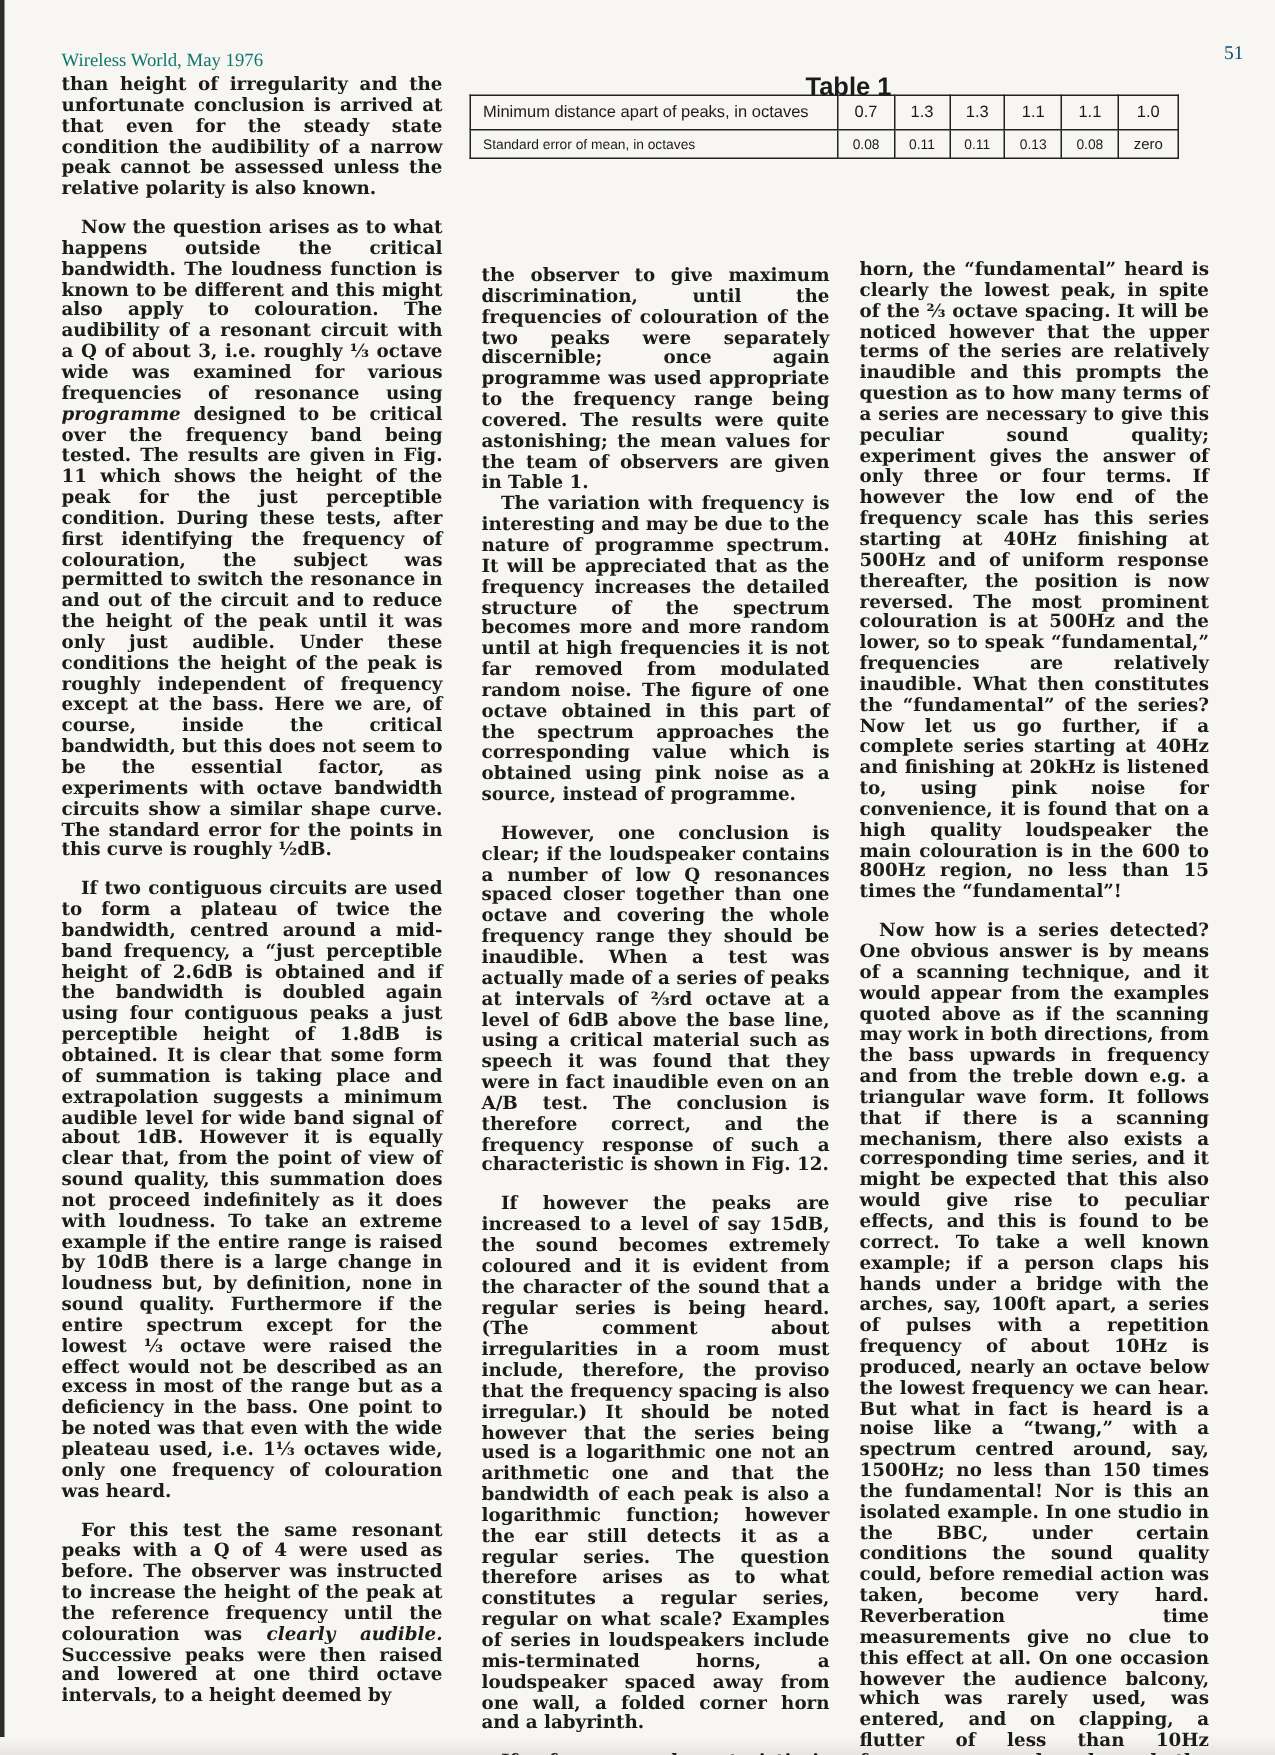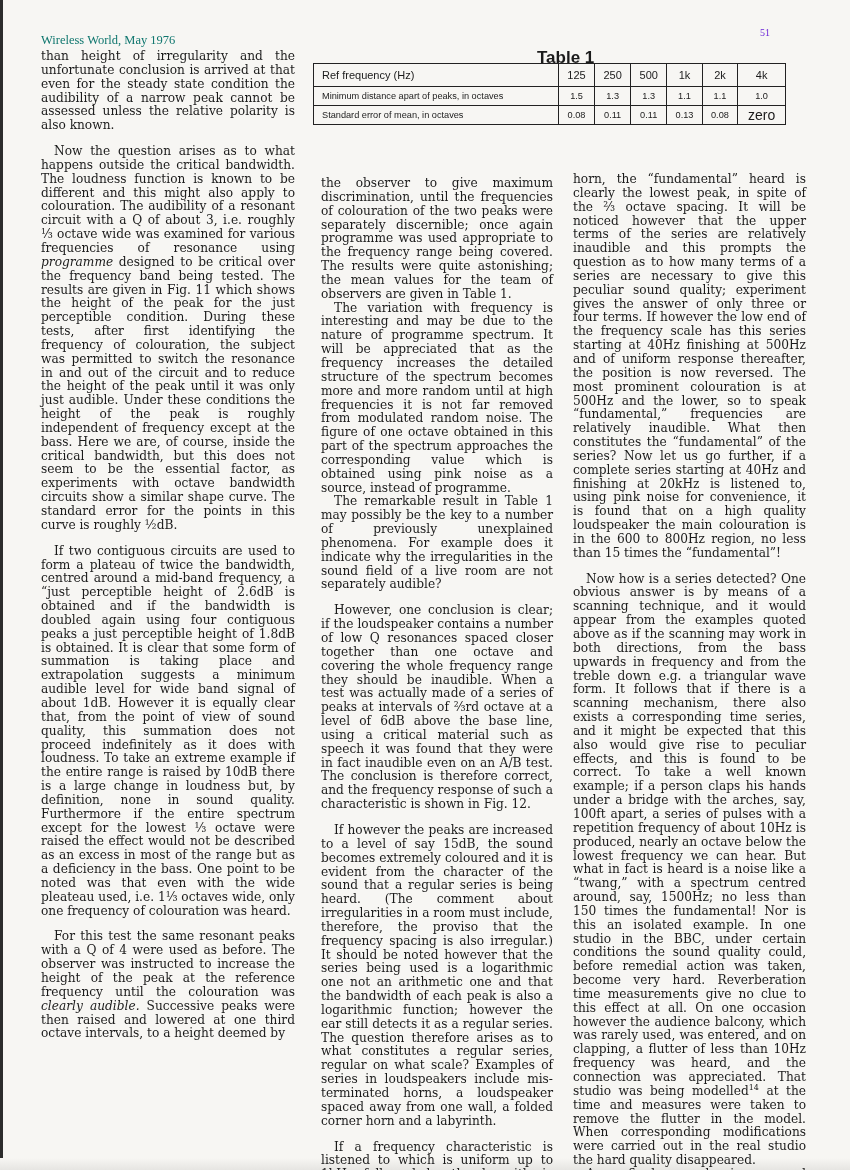--- a/index.html
+++ b/index.html
@@ -15,43 +15,43 @@
   }
   .scan-edge-bottom {
     position: absolute; left: 0; top: 1158px; width: 850px; height: 12px;
     background: linear-gradient(#f7f6f3, #e6e5e2);
   }
   .running-head {
     position: absolute; top: 33px; left: 41px;
     font-family: "Liberation Serif", serif; font-size: 12.5px; color: #0f766e;
   }
   .page-number {
-    position: absolute; top: 27px; left: 760px;
-    font-family: "Liberation Serif", serif; font-size: 10px; color: #6d28d9;
+    position: absolute; top: 27px; left: 816px;
+    font-family: "Liberation Serif", serif; font-size: 13px; color: #0c4a6e;
   }
   .table-caption {
     position: absolute; top: 48px; left: 537px;
     font-family: "Liberation Sans", sans-serif; font-weight: bold; font-size: 17px;
   }
   table.data-table {
     position: absolute; top: 63px; left: 313px; width: 473px;
     border-collapse: collapse;
     font-family: "Liberation Sans", sans-serif; font-size: 9.2px;
   }
   table.data-table td {
     border: 1.3px solid #222; height: 18px; padding: 0 4px; white-space: nowrap;
   }
   table.data-table tr:first-child td { height: 22px; font-size: 11px; }
   table.data-table td.label { width: 232px; padding-left: 8px; }
   table.data-table td.num { text-align: center; }
-  table.data-table td.zero { font-size: 14px; }
+  table.data-table td.zero { font-size: 10px; }
   .col {
     position: absolute;
     font-size: 12.2px; line-height: 13.85px;
-    text-align: justify; hyphens: manual;
+    text-align: justify; hyphens: manual; font-weight: bold;
   }
   .col p { margin: 0; text-indent: 13px; }
   .col p.gap { margin-top: 12px; }
   .col p.noindent { text-indent: 0; }
   #col1 { left: 41px; top: 50px; width: 254px; }
   #col2 { left: 321px; top: 177px; width: 232px; }
   #col3 { left: 573px; top: 173px; width: 233px; }
   em { font-style: italic; }
   sup { font-size: 8px; line-height: 0; }
 </style>
@@ -61,31 +61,22 @@
 <div class="scan-edge-left"></div>
 <div class="scan-edge-bottom"></div>
 
 <div class="running-head">Wireless World, May 1976</div>
 <div class="page-number">51</div>
 
 <div class="table-caption">Table 1</div>
 <table class="data-table">
   <tbody>
     <tr>
-      <td class="label">Ref frequency (Hz)</td>
-      <td class="num">125</td>
-      <td class="num">250</td>
-      <td class="num">500</td>
-      <td class="num">1k</td>
-      <td class="num">2k</td>
-      <td class="num">4k</td>
-    </tr>
-    <tr>
       <td class="label">Minimum distance apart of peaks, in octaves</td>
-      <td class="num">1.5</td>
+      <td class="num">0.7</td>
       <td class="num">1.3</td>
       <td class="num">1.3</td>
       <td class="num">1.1</td>
       <td class="num">1.1</td>
       <td class="num">1.0</td>
     </tr>
     <tr>
       <td class="label">Standard error of mean, in octaves</td>
       <td class="num">0.08</td>
       <td class="num">0.11</td>
@@ -100,21 +91,20 @@
 <div class="col" id="col1">
   <p class="noindent">than height of irregularity and the unfortunate conclusion is arrived at that even for the steady state condition the audibility of a narrow peak cannot be assessed unless the relative polarity is also known.</p>
   <p class="gap"><span>Now the question arises as to what happens outside the critical bandwidth. The loudness function is known to be different and this might also apply to colouration. The audibility of a resonant circuit with a Q of about 3, i.e. roughly ⅓ octave wide was examined for various frequencies of resonance using </span><em>programme</em><span> designed to be critical over the frequency band being tested. The results are given in Fig. 11 which shows the height of the peak for the just perceptible condition. During these tests, after first identifying the frequency of colouration, the subject was permitted to switch the resonance in and out of the circuit and to reduce the height of the peak until it was only just audible. Under these conditions the height of the peak is roughly independent of frequency except at the bass. Here we are, of course, inside the critical bandwidth, but this does not seem to be the essential factor, as experiments with octave bandwidth circuits show a similar shape curve. The standard error for the points in this curve is roughly ½dB.</span></p>
   <p class="gap">If two contiguous circuits are used to form a plateau of twice the bandwidth, centred around a mid-band frequency, a “just perceptible height of 2.6dB is obtained and if the bandwidth is doubled again using four contiguous peaks a just perceptible height of 1.8dB is obtained. It is clear that some form of summation is taking place and extrapolation suggests a minimum audible level for wide band signal of about 1dB. However it is equally clear that, from the point of view of sound quality, this summation does not proceed indefinitely as it does with loudness. To take an extreme example if the entire range is raised by 10dB there is a large change in loudness but, by definition, none in sound quality. Furthermore if the entire spectrum except for the lowest ⅓ octave were raised the effect would not be described as an excess in most of the range but as a deficiency in the bass. One point to be noted was that even with the wide pleateau used, i.e. 1⅓ octaves wide, only one frequency of colouration was heard.</p>
   <p class="gap"><span>For this test the same resonant peaks with a Q of 4 were used as before. The observer was instructed to increase the height of the peak at the reference frequency until the colouration was </span><em>clearly audible.</em><span> Successive peaks were then raised and lowered at one third octave intervals, to a height deemed by</span></p>
 </div>
 
 <div class="col" id="col2">
   <p class="noindent">the observer to give maximum discrimination, until the frequencies of colouration of the two peaks were separately discernible; once again programme was used appropriate to the frequency range being covered. The results were quite astonishing; the mean values for the team of observers are given in Table 1.</p>
   <p>The variation with frequency is interesting and may be due to the nature of programme spectrum. It will be appreciated that as the frequency increases the detailed structure of the spectrum becomes more and more random until at high frequencies it is not far removed from modulated random noise. The figure of one octave obtained in this part of the spectrum approaches the corresponding value which is obtained using pink noise as a source, instead of programme.</p>
-  <p>The remarkable result in Table 1 may possibly be the key to a number of previously unexplained phenomena. For example does it indicate why the irregularities in the sound field of a live room are not separately audible?</p>
   <p class="gap">However, one conclusion is clear; if the loudspeaker contains a number of low Q resonances spaced closer together than one octave and covering the whole frequency range they should be inaudible. When a test was actually made of a series of peaks at intervals of ⅔rd octave at a level of 6dB above the base line, using a critical material such as speech it was found that they were in fact inaudible even on an A/B test. The conclusion is therefore correct, and the frequency response of such a characteristic is shown in Fig. 12.</p>
   <p class="gap">If however the peaks are increased to a level of say 15dB, the sound becomes extremely coloured and it is evident from the character of the sound that a regular series is being heard. (The comment about irregularities in a room must include, therefore, the proviso that the frequency spacing is also irregular.) It should be noted however that the series being used is a logarithmic one not an arithmetic one and that the bandwidth of each peak is also a logarithmic function; however the ear still detects it as a regular series. The question therefore arises as to what constitutes a regular series, regular on what scale? Examples of series in loudspeakers include mis-terminated horns, a loudspeaker spaced away from one wall, a folded corner horn and a labyrinth.</p>
   <p class="gap">If a frequency characteristic is listened to which is uniform up to 1kHz followed by the logarithmic series mentioned above, somewhat imitating a</p>
 </div>
 
 <div class="col" id="col3">
   <p class="noindent">horn, the “fundamental” heard is clearly the lowest peak, in spite of the ⅔ octave spacing. It will be noticed however that the upper terms of the series are relatively inaudible and this prompts the question as to how many terms of a series are necessary to give this peculiar sound quality; experiment gives the answer of only three or four terms. If however the low end of the frequency scale has this series starting at 40Hz finishing at 500Hz and of uniform response thereafter, the position is now reversed. The most prominent colouration is at 500Hz and the lower, so to speak “fundamental,” frequencies are relatively inaudible. What then constitutes the “fundamental” of the series? Now let us go further, if a complete series starting at 40Hz and finishing at 20kHz is listened to, using pink noise for convenience, it is found that on a high quality loudspeaker the main colouration is in the 600 to 800Hz region, no less than 15 times the “fundamental”!</p>
   <p class="gap"><span>Now how is a series detected? One obvious answer is by means of a scanning technique, and it would appear from the examples quoted above as if the scanning may work in both directions, from the bass upwards in frequency and from the treble down e.g. a triangular wave form. It follows that if there is a scanning mechanism, there also exists a corresponding time series, and it might be expected that this also would give rise to peculiar effects, and this is found to be correct. To take a well known example; if a person claps his hands under a bridge with the arches, say, 100ft apart, a series of pulses with a repetition frequency of about 10Hz is produced, nearly an octave below the lowest frequency we can hear. But what in fact is heard is a noise like a “twang,” with a spectrum centred around, say, 1500Hz; no less than 150 times the fundamental! Nor is this an isolated example. In one studio in the BBC, under certain conditions the sound quality could, before remedial action was taken, become very hard. Reverberation time measurements give no clue to this effect at all. On one occasion however the audience balcony, which was rarely used, was entered, and on clapping, a flutter of less than 10Hz frequency was heard, and the connection was appreciated. That studio was being modelled</span><sup>14</sup><span> at the time and measures were taken to remove the flutter in the model. When corresponding modifications were carried out in the real studio the hard quality disappeared.</span></p>
   <p>As a final example, in a sound control</p>
 </div>

